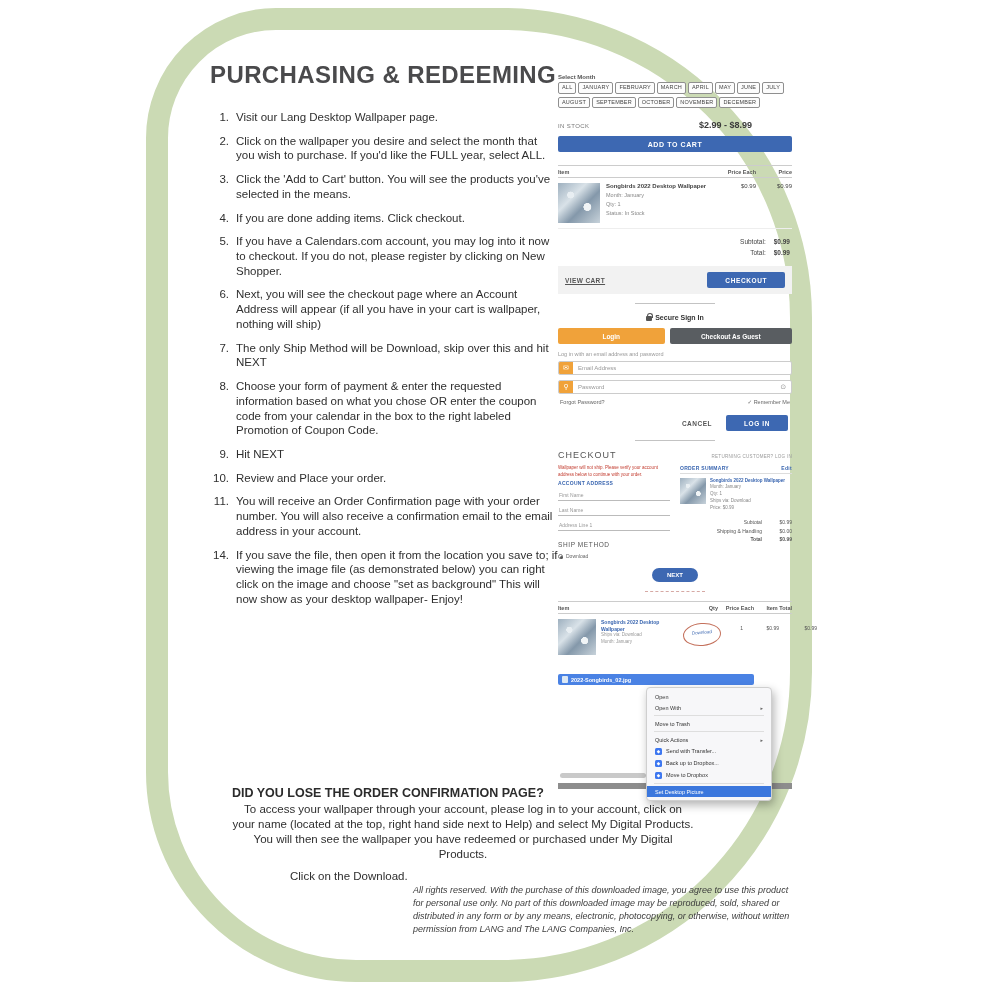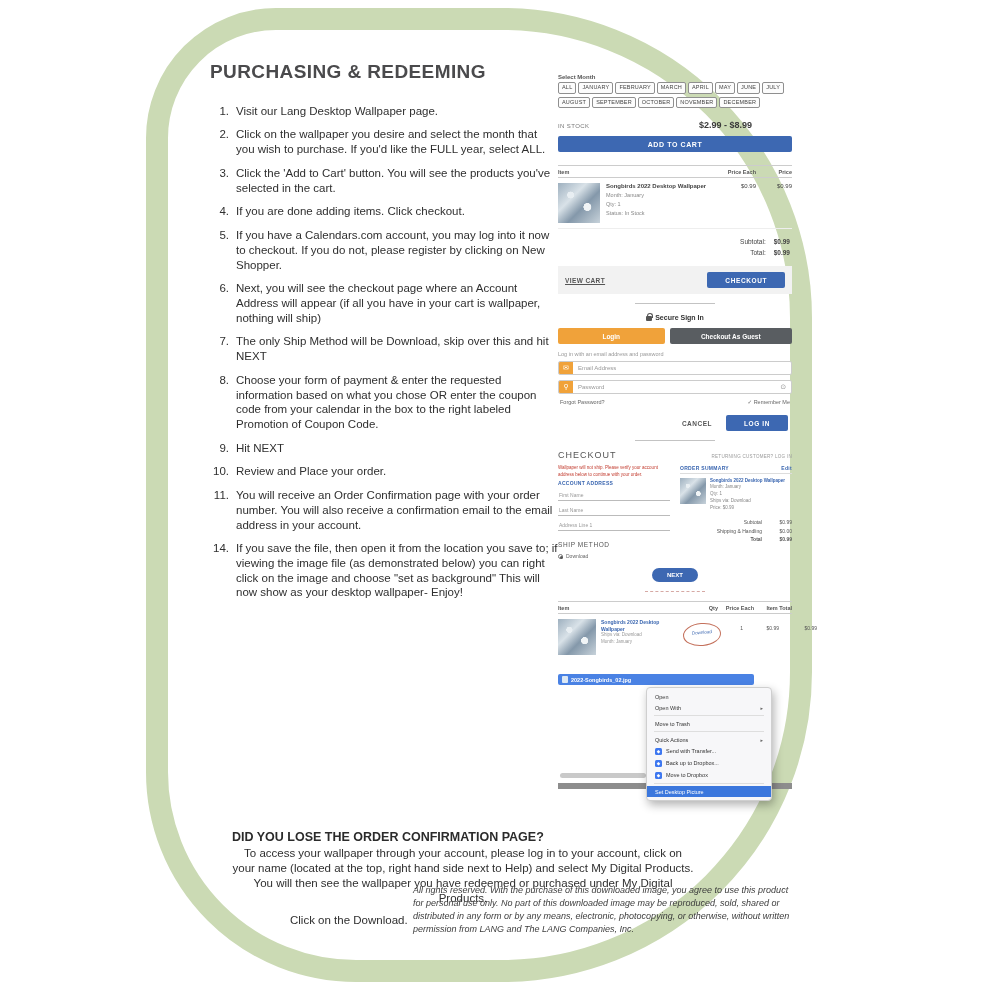--- a/index.html
+++ b/index.html
@@ -4,26 +4,26 @@
 <style>
   html,body{margin:0;padding:0;background:#fff;}
   *{box-sizing:border-box;}
   #page{position:relative;width:1000px;height:1000px;background:#fff;overflow:hidden;
         font-family:"Liberation Sans",sans-serif;color:#333;}
   
   .frame{position:absolute;left:146px;top:8px;width:666px;height:974px;
          border:22px solid #cbdab4;border-radius:130px 310px 310px 210px;}
   
   .left-col{position:absolute;left:210px;top:60px;width:348px;}
-  .title{font-size:19px;font-weight:bold;color:#4a4a4c;letter-spacing:.4px;line-height:1.25;}
+  .title{font-size:24px;font-weight:bold;color:#4a4a4c;letter-spacing:.4px;line-height:1.25;}
   .steps{margin-top:20px;}
   .step{display:flex;margin-bottom:9px;font-size:11.5px;line-height:1.28;color:#2f2f2f;}
   .step .num{width:26px;flex:0 0 26px;text-align:right;padding-right:7px;}
   
-  .lost{position:absolute;left:232px;top:830px;width:462px;}
+  .lost{position:absolute;left:232px;top:786px;width:462px;}
   .lost-h{font-size:12.5px;font-weight:bold;color:#2b2b2b;}
   .lost-b{font-size:11.5px;line-height:1.3;color:#2f2f2f;text-align:center;margin-top:2px;}
   .lost-c{font-size:11.5px;color:#2f2f2f;margin:8px 0 6px 58px;}
   .legal{position:absolute;left:413px;top:884px;width:382px;font-size:9px;font-style:italic;
          color:#3c3c3c;line-height:1.45;}
   
   .right-col{position:absolute;left:558px;top:74px;width:234px;font-size:6px;color:#444;}
   .sec-div{width:80px;border-top:1px solid #c3c3c3;margin:9px auto;}
   .sec-div.dashed{border-top:1px dashed #d6a9a4;width:60px;}
   
@@ -146,21 +146,21 @@
       <div class="step">
           <span class="num">1.</span>
           <span>Visit our Lang Desktop Wallpaper page.</span>
         </div>
       <div class="step">
           <span class="num">2.</span>
           <span>Click on the wallpaper you desire and select the month that you wish to purchase. If you'd like the FULL year, select ALL.</span>
         </div>
       <div class="step">
           <span class="num">3.</span>
-          <span>Click the 'Add to Cart' button. You will see the products you've selected in the cart.</span>
+          <span>Click the 'Add to Cart' button. You will see the products you've selected in the means.</span>
         </div>
       <div class="step">
           <span class="num">4.</span>
           <span>If you are done adding items. Click checkout.</span>
         </div>
       <div class="step">
           <span class="num">5.</span>
           <span>If you have a Calendars.com account, you may log into it now to checkout. If you do not, please register by clicking on New Shopper.</span>
         </div>
       <div class="step">

